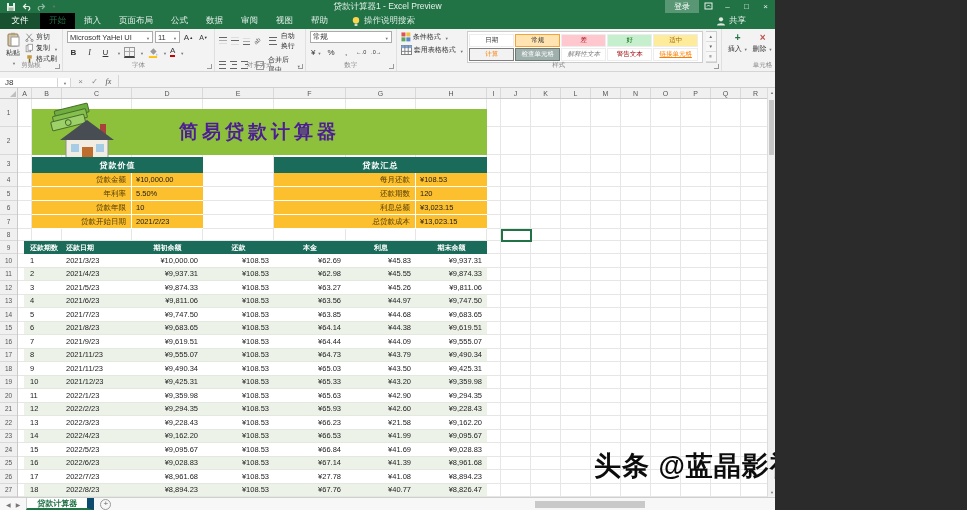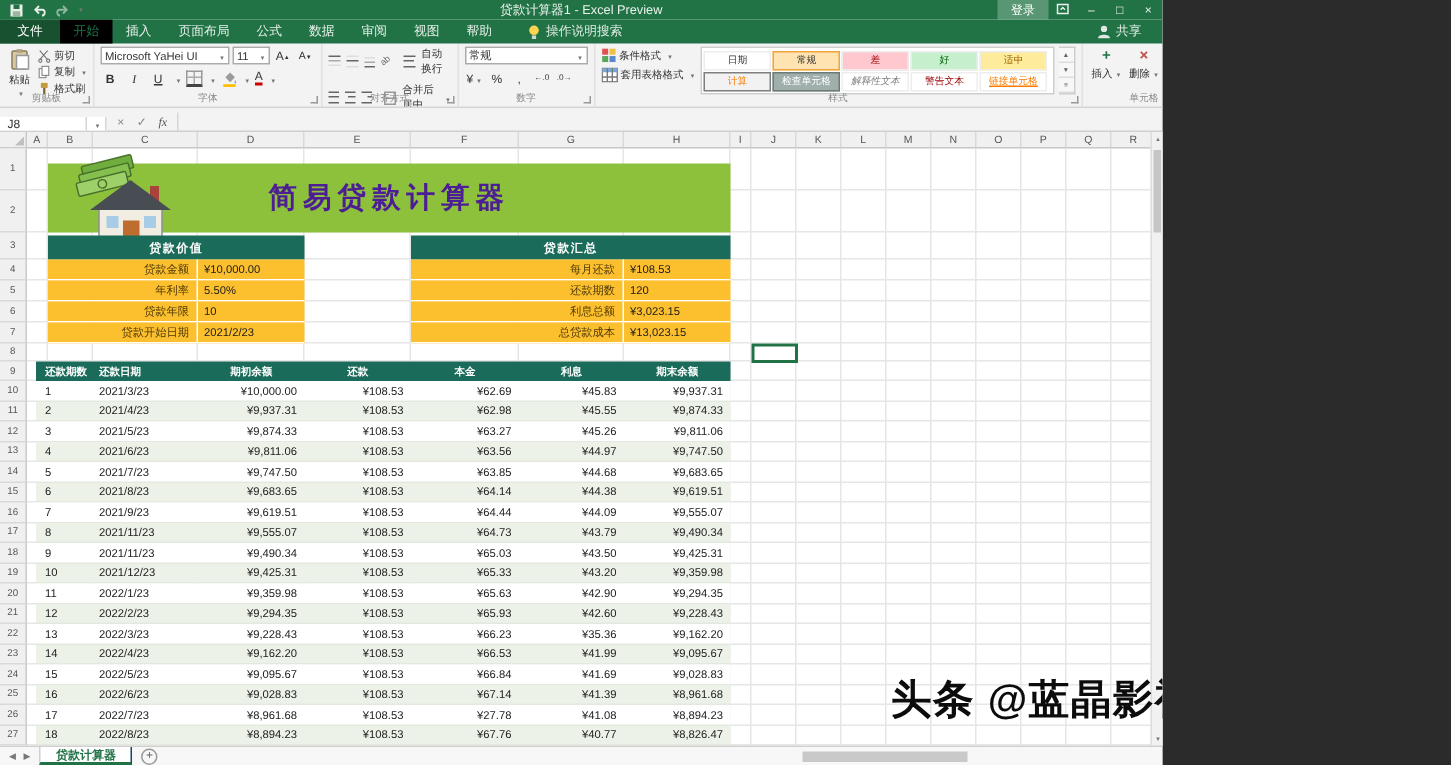--- a/index.html
+++ b/index.html
@@ -15,21 +15,21 @@
 .tb-right{margin-left:auto;display:flex;align-items:stretch;height:100%}
 .signin{background:rgba(255,255,255,.25);font-size:8px;padding:0 9px;display:flex;align-items:center;color:#fff}
 .wbtn{width:19px;display:flex;align-items:center;justify-content:center;font-size:8px;color:#e9f2ec}
 
 
 .tabrow{position:absolute;left:0;top:13px;width:100%;height:16px;background:#217346;display:flex;align-items:stretch;color:#e4efe8;z-index:19}
 .ftab{width:40px;display:flex;align-items:center;justify-content:center;background:#17512f;font-size:8.5px;color:#fff}
 .rtab{padding:0 9px;display:flex;align-items:center;font-size:8.5px;white-space:nowrap}
 .rtab.active{background:#000000;color:#217346}
 .tellme{display:flex;align-items:center;gap:3px;margin-left:14px;font-size:8.5px;color:#dcebe2}
-.share{margin-left:auto;margin-right:14px;display:flex;align-items:center;gap:3px;font-size:8.5px}
+.share{margin-left:auto;margin-right:29px;display:flex;align-items:center;gap:3px;font-size:8.5px}
 
 
 .ribbon{position:absolute;left:0;top:29px;width:100%;height:43px;background:#f3f3f3;border-bottom:1px solid #d5d5d5;display:flex;z-index:18;overflow:hidden}
 .grp{position:relative;height:100%;padding:2px 4px 9px;display:flex;gap:3px;border-right:1px solid #e0e0e0;align-items:flex-start}
 .grp-label{position:absolute;bottom:1px;left:0;right:0;text-align:center;font-size:6.5px;color:#8a8a8a}
 .dlg{position:absolute;right:2px;bottom:2px;width:5px;height:5px;border-right:1px solid #999;border-bottom:1px solid #999}
 .bigbtn{display:flex;flex-direction:column;align-items:center;justify-content:flex-start;gap:1px;padding:1px 2px;font-size:7px;color:#333;white-space:nowrap}
 .stack{display:flex;flex-direction:column;gap:1px}
 .smrow{display:flex;align-items:center;gap:2px;font-size:7px;color:#333;height:10px;white-space:nowrap}
 .combo{background:#fff;border:1px solid #ababab;height:12px;display:flex;align-items:center;font-size:7.5px;padding:0 2px;color:#333;white-space:nowrap;overflow:hidden}
@@ -123,21 +123,21 @@
 .c6{width:71px;justify-content:flex-end;padding-right:5px}
 .thc.c2,.thc.c3,.thc.c4,.thc.c5,.thc.c6{justify-content:center;padding-right:0}
 .selcell{position:absolute;left:483px;top:130px;width:31px;height:13px;border:2px solid #217346;background:#fff;z-index:1}
 
 
 .vscroll{position:absolute;right:0;top:88px;width:8px;height:409px;background:#f1f1f1;border-left:1px solid #dcdcdc;z-index:6}
 .varrow{position:absolute;left:0;width:8px;height:9px;display:flex;align-items:center;justify-content:center;font-size:4px;color:#777}
 .vthumb{position:absolute;left:1px;top:12px;width:5px;height:55px;background:#c6c6c6}
 .bottombar{position:absolute;left:0;top:497px;width:100%;height:13px;background:#f7f7f7;border-top:1px solid #cfcfcf;display:flex;align-items:stretch;z-index:7}
 .sheetnav{display:flex;align-items:center;gap:5px;padding:0 6px;color:#777;font-size:6px}
-.sheettab{background:#fff;border-left:1px solid #d0d0d0;border-right:1px solid #0c4a6e;border-bottom:2px solid #217346;color:#217346;font-weight:bold;display:flex;align-items:center;padding:0 10px;font-size:8px;white-space:nowrap}
+.sheettab{background:#fff;border-left:1px solid #d0d0d0;border-right:7px solid #0c4a6e;border-bottom:2px solid #217346;color:#217346;font-weight:bold;display:flex;align-items:center;padding:0 10px;font-size:8px;white-space:nowrap}
 .addsheet{width:11px;height:11px;border:1px solid #999;border-radius:50%;display:flex;align-items:center;justify-content:center;font-size:8px;color:#666;margin:auto 6px;line-height:1}
 .hthumb{margin-left:auto;margin-right:130px;align-self:center;width:110px;height:7px;background:#c9c9c9}
 
 
 .wm{position:absolute;left:594px;top:448px;z-index:30;display:flex;align-items:flex-start;pointer-events:none}
 .wm-text{font-size:27px;font-weight:bold;color:#0c0c0c;letter-spacing:1px;white-space:nowrap}
 .wm-logo{width:30px;height:30px;background:#fb6d1e;border-radius:6px;margin-left:5px;margin-top:4px;position:relative;flex:none}
 .wm-logo::after{content:"";position:absolute;left:6px;top:6px;width:18px;height:18px;border:3px solid #fff;border-radius:5px}
 .wm-url{position:absolute;left:872px;top:486px;z-index:31;font-size:10px;font-weight:bold;color:#ff7a1c;white-space:nowrap}
 svg{display:block}
@@ -708,21 +708,21 @@
             <div class="tc c4">¥65.93</div>
             <div class="tc c5">¥42.60</div>
             <div class="tc c6">¥9,228.43</div>
           </div>
           <div class="trow">
             <div class="tc c0">13</div>
             <div class="tc c1">2022/3/23</div>
             <div class="tc c2">¥9,228.43</div>
             <div class="tc c3">¥108.53</div>
             <div class="tc c4">¥66.23</div>
-            <div class="tc c5">¥35.36</div>
+            <div class="tc c5">¥21.58</div>
             <div class="tc c6">¥9,162.20</div>
           </div>
           <div class="trow alt">
             <div class="tc c0">14</div>
             <div class="tc c1">2022/4/23</div>
             <div class="tc c2">¥9,162.20</div>
             <div class="tc c3">¥108.53</div>
             <div class="tc c4">¥66.53</div>
             <div class="tc c5">¥41.99</div>
             <div class="tc c6">¥9,095.67</div>

